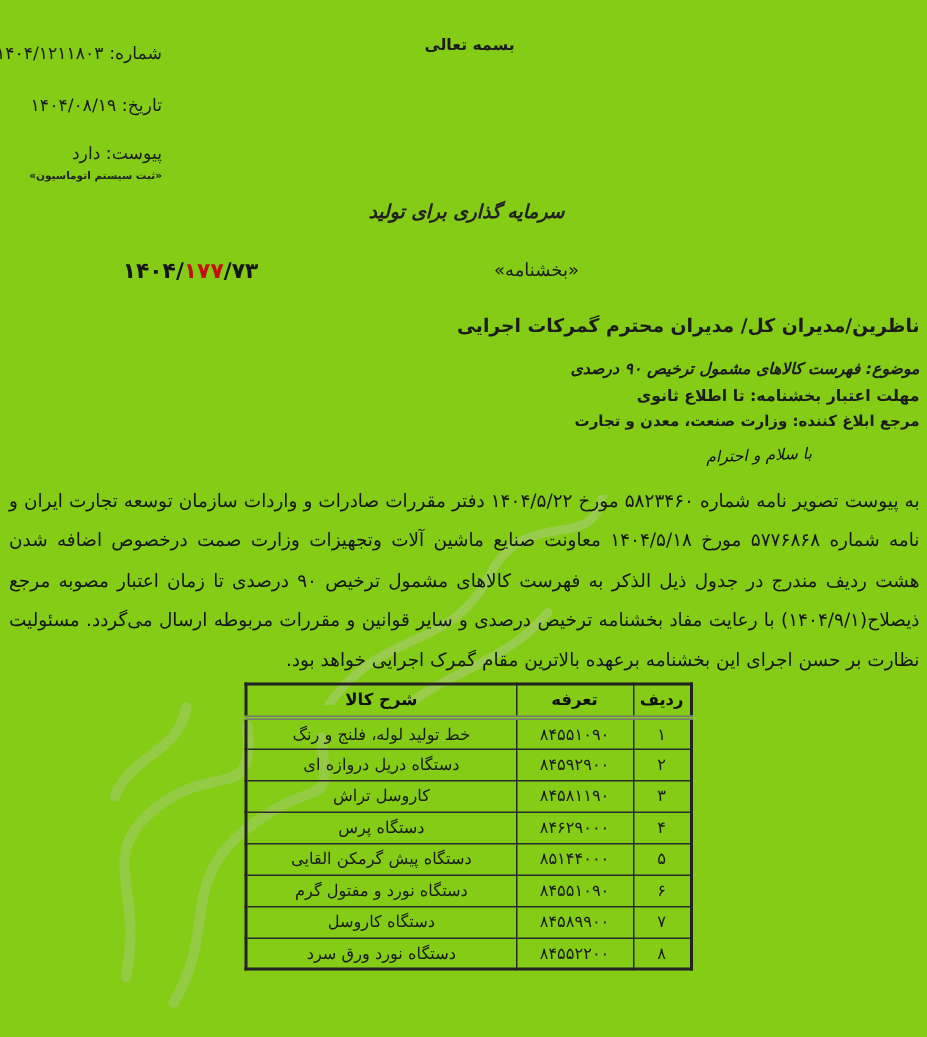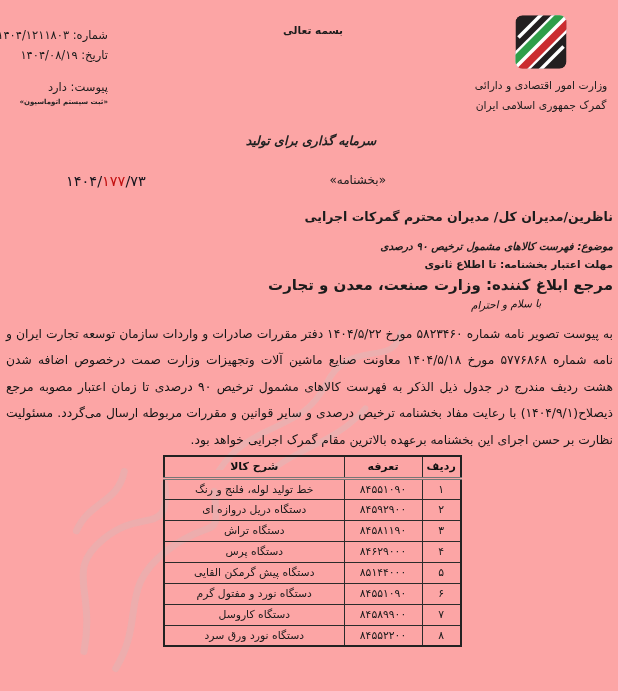--- a/index.html
+++ b/index.html
@@ -1,56 +1,56 @@
 <!DOCTYPE html>
 <html lang="fa"><head>
 <meta charset="utf-8">
 <style>
   * { margin:0; padding:0; box-sizing:border-box; }
   html,body { background:#fff; }
   .page {
     position:relative;
     width:618px; height:691px;
-    background:#fca5a5;
+    background:#84cc16;
     font-family:"DejaVu Sans", sans-serif;
     color:#1c1c1c;
     overflow:hidden;
   }
   .layer { position:absolute; z-index:1; }
 
   
   .meta-left { left:8px; top:20px; width:100px; direction:rtl; text-align:right; }
   .meta-line { font-size:11.5px; line-height:18px; white-space:nowrap; }
   .meta-line.l1 { margin-top:6px; }
-  .meta-line.l2 { margin-top:2px; }
+  .meta-line.l2 { margin-top:17px; }
   .meta-line.l3 { margin-top:14px; }
   .meta-note { margin-top:2px; font-size:7px; font-weight:bold; color:#222; white-space:nowrap; }
 
   
   .besmeleh { left:283px; top:24px; width:90px; text-align:left; font-weight:bold; font-size:10.5px; }
 
   
   .org-block { left:470px; top:12px; width:142px; text-align:center; direction:rtl; }
   .org-logo { display:block; margin:0 auto 4px auto; }
   .org-line { font-size:10.8px; line-height:20px; white-space:nowrap; }
 
   
   .slogan { left:226px; top:133px; width:170px; text-align:center; font-size:12.5px; font-style:italic; font-weight:600; color:#222; }
 
   
   .circ-title { left:280px; top:173px; width:106px; text-align:right; font-weight:normal; font-size:12px; direction:rtl; }
-  .circ-number { left:66px; top:173px; width:122px; font-weight:normal; font-size:14.5px; direction:ltr; color:#15151d; letter-spacing:.5px; }
+  .circ-number { left:66px; top:173px; width:122px; text-align:center; font-weight:bold; font-size:14.5px; direction:ltr; color:#15151d; letter-spacing:.5px; }
   .circ-number .red { color:#c21010; }
 
   
   .rtl-line { left:0; right:5px; direction:rtl; text-align:right; }
   .addressee { top:209px; font-weight:bold; font-size:12.5px;padding-left:46px; }
   .subj  { top:240px; font-weight:bold; font-size:10.5px;font-style:italic; }
   .valid { top:258px; font-weight:bold; font-size:10.5px; }
-  .auth  { top:276px; font-weight:bold; font-size:15px; }
+  .auth  { top:276px; font-weight:bold; font-size:10px; }
 
   
   .salutation {
     left:466px; top:298px; width:80px; text-align:center;
     font-size:10.5px; font-style:italic; color:#111;
     transform:rotate(-2deg); white-space:nowrap;
   }
 
   
   .body-par {
@@ -107,41 +107,20 @@
     </div>
     <div class="meta-line l3">
       <span>پیوست:</span>
       <span>دارد</span>
     </div>
     <div class="meta-note">«ثبت سیستم اتوماسیون»</div>
   </div>
 
   <div class="layer besmeleh">بسمه تعالی</div>
 
-  <div class="layer org-block">
-    <svg class="org-logo" width="58" height="60" viewBox="0 0 100 100">
-      <defs>
-          <clipPath id="lg">
-            <rect x="6" y="4" width="88" height="92" rx="12"></rect>
-          </clipPath>
-        </defs>
-      <g clip-path="url(#lg)">
-        <rect x="6" y="4" width="88" height="92" rx="12" fill="#231f20"></rect>
-        <g transform="rotate(-45 50 50)">
-          <rect x="-40" y="30" width="180" height="40" fill="#ffffff"></rect>
-          <rect x="-40" y="34" width="180" height="13" fill="#2f9e49"></rect>
-          <rect x="-40" y="53" width="180" height="13" fill="#cb2c30"></rect>
-          <rect x="28" y="14" width="120" height="6" fill="#ffffff"></rect>
-          <rect x="-48" y="80" width="120" height="6" fill="#ffffff"></rect>
-        </g>
-      </g>
-    </svg>
-    <div class="org-line">وزارت امور اقتصادی و دارائی</div>
-    <div class="org-line">گمرک جمهوری اسلامی ایران</div>
-  </div>
 
   <div class="layer slogan">سرمایه گذاری برای تولید</div>
 
   <div class="layer circ-title">«بخشنامه»</div>
   <div class="layer circ-number" dir="ltr">
     <span>۱۴۰۴/</span><span class="red">۱۷۷</span><span>/۷۳</span>
   </div>
 
   <div class="layer rtl-line addressee">ناظرین/مدیران کل/ مدیران محترم گمرکات اجرایی</div>
   <div class="layer rtl-line subj">موضوع: فهرست کالاهای مشمول ترخیص ۹۰ درصدی</div>
@@ -173,21 +152,21 @@
       <td>خط تولید لوله، فلنج و رنگ</td>
     </tr>
           <tr>
       <td>۲</td>
       <td class="tariff">۸۴۵۹۲۹۰۰</td>
       <td>دستگاه دریل دروازه ای</td>
     </tr>
           <tr>
       <td>۳</td>
       <td class="tariff">۸۴۵۸۱۱۹۰</td>
-      <td>دستگاه تراش</td>
+      <td>کاروسل تراش</td>
     </tr>
           <tr>
       <td>۴</td>
       <td class="tariff">۸۴۶۲۹۰۰۰</td>
       <td>دستگاه پرس</td>
     </tr>
           <tr>
       <td>۵</td>
       <td class="tariff">۸۵۱۴۴۰۰۰</td>
       <td>دستگاه پیش گرمکن القایی</td>

